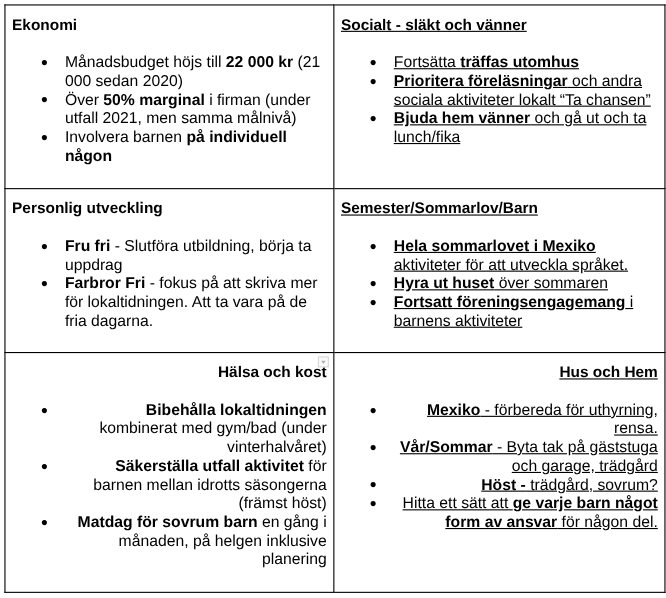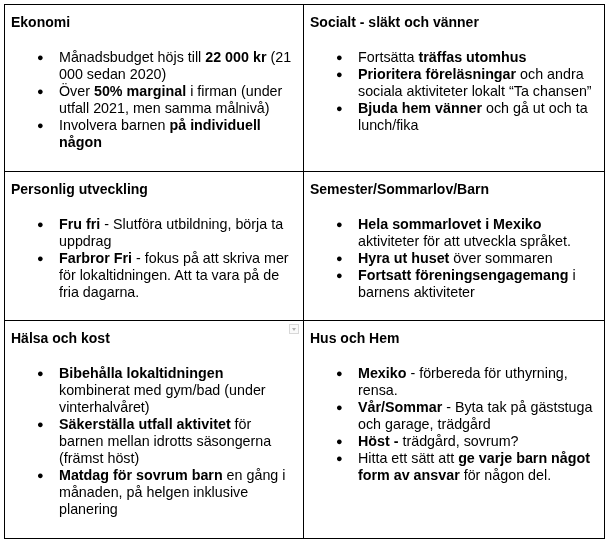--- a/index.html
+++ b/index.html
@@ -2,24 +2,24 @@
 <html><head>
   <meta charset="utf-8">
   <style>
     html, body { margin: 0; padding: 0; background: #ffffff; }
     body { width: 605px; height: 544px; position: relative; overflow: hidden;
            font-family: "Liberation Sans", sans-serif; color: #000; }
     table.grid { position: absolute; left: 4px; top: 4px; border-collapse: collapse;
                  width: 600px; table-layout: fixed; padding-left: 12px; }
     table.grid td { border: 1.5px solid #000; vertical-align: top; padding: 0; position: relative; }
     td.c1 { width: 298px; }
-    td.c2 { width: 300px; }
+    td.c2 { width: 300px; text-decoration: underline; }
     tr.r1 td { height: 166px; }
     tr.r2 td { height: 148px; }
-    tr.r3 td { height: 217px; }
+    tr.r3 td { height: 217px; text-align: right; }
     .cell { padding: 9px 6px 0 6px; }
     .heading { font-weight: bold; font-size: 14px; line-height: 17px; margin: 0 0 18px 0; }
     ul.items { list-style: none; margin: 0; padding: 0 0 0 26px; font-size: 14.3px; line-height: 17px; }
     ul.items li { position: relative; padding-left: 22px; margin: 0; }
     ul.items li .bullet { position: absolute; left: 0; top: 0; font-size: 11px; line-height: 17px; }
     b { font-weight: bold; }
     .dropdown { position: absolute; right: 4px; top: 3px; width: 10px; height: 10px;
                 border: 1px solid #d8d8d8; background: #fafafa; box-sizing: border-box; }
     .dropdown::after { content: ""; position: absolute; left: 2px; top: 3px;
                 border-left: 2.5px solid transparent; border-right: 2.5px solid transparent;

